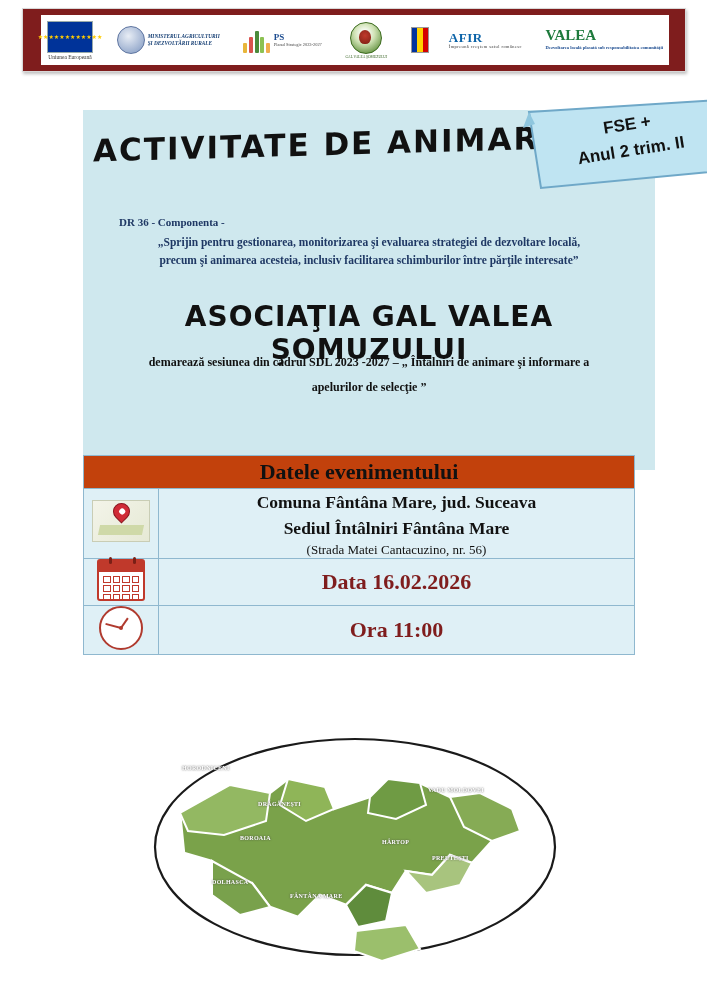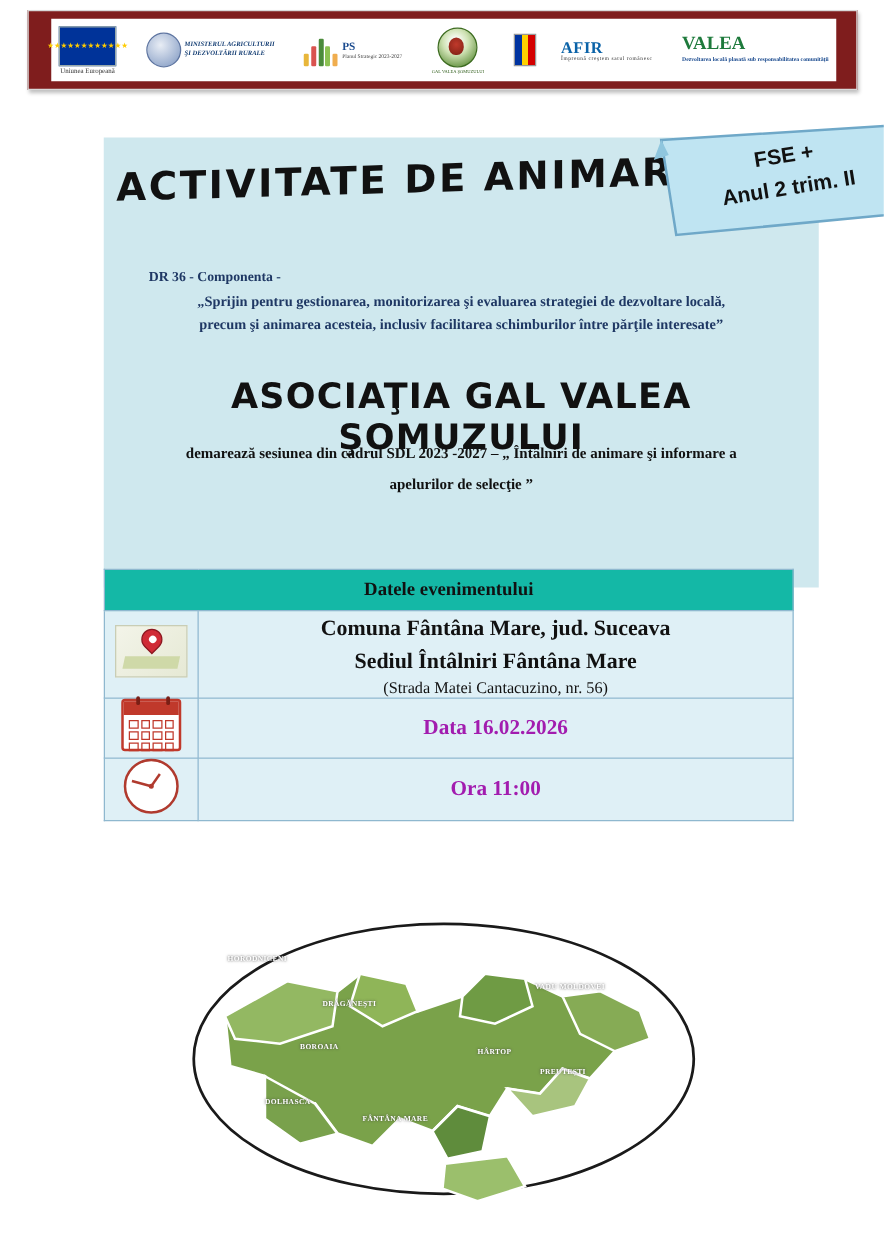--- a/index.html
+++ b/index.html
@@ -103,28 +103,28 @@
     font-size:12px;font-weight:bold;color:#111;line-height:2.05;
   }
 
   
   .details{
     position:absolute;left:83px;top:455px;width:552px;
     border-collapse:collapse;
   }
   .details td{border:1px solid #8fb8cf;padding:0;}
   .details .hdr{
-    background:#14b8a6;text-align:center;
-    font-size:15px;font-weight:bold;color:#111;height:32px;
+    background:#c2410c;text-align:center;
+    font-size:22px;font-weight:bold;color:#111;height:32px;
   }
   .cell-icon{width:74px;height:auto;background:#dff0f6;text-align:center;vertical-align:middle;}
   .cell-text{background:#dff0f6;text-align:center;padding:6px 4px;}
   .ln1{font-size:17.5px;font-weight:bold;color:#111;line-height:1.5;}
   .ln2{font-size:13px;color:#111;}
-  .ln-big{font-size:17px;font-weight:bold;color:#a21caf;}
+  .ln-big{font-size:22px;font-weight:bold;color:#7f1d1d;}
 
   .ico{display:inline-block;}
   .ico-map{width:56px;height:40px;background:linear-gradient(135deg,#f3f4e9,#e6e9d5);border:1px solid #c9cdb5;position:relative;}
   .ico-map:before{content:"";position:absolute;left:6px;bottom:6px;width:44px;height:10px;background:#cfd9a8;transform:skewX(-12deg);}
   .ico-map .pin{position:absolute;left:20px;top:2px;width:15px;height:15px;border-radius:50% 50% 50% 0;transform:rotate(-45deg);background:#d02b36;border:1px solid #8c1720;}
   .ico-map .pin:after{content:"";position:absolute;left:4.5px;top:4.5px;width:6px;height:6px;border-radius:50%;background:#fff;}
 
   .ico-cal{width:48px;height:42px;border:2px solid #c0392b;border-radius:3px;background:#fff;position:relative;box-sizing:border-box;}
   .ico-cal .top{position:absolute;left:0;right:0;top:0;height:11px;background:#c0392b;}
   .ico-cal .ring{position:absolute;top:-4px;width:3px;height:7px;background:#7a1f16;border-radius:2px;}

